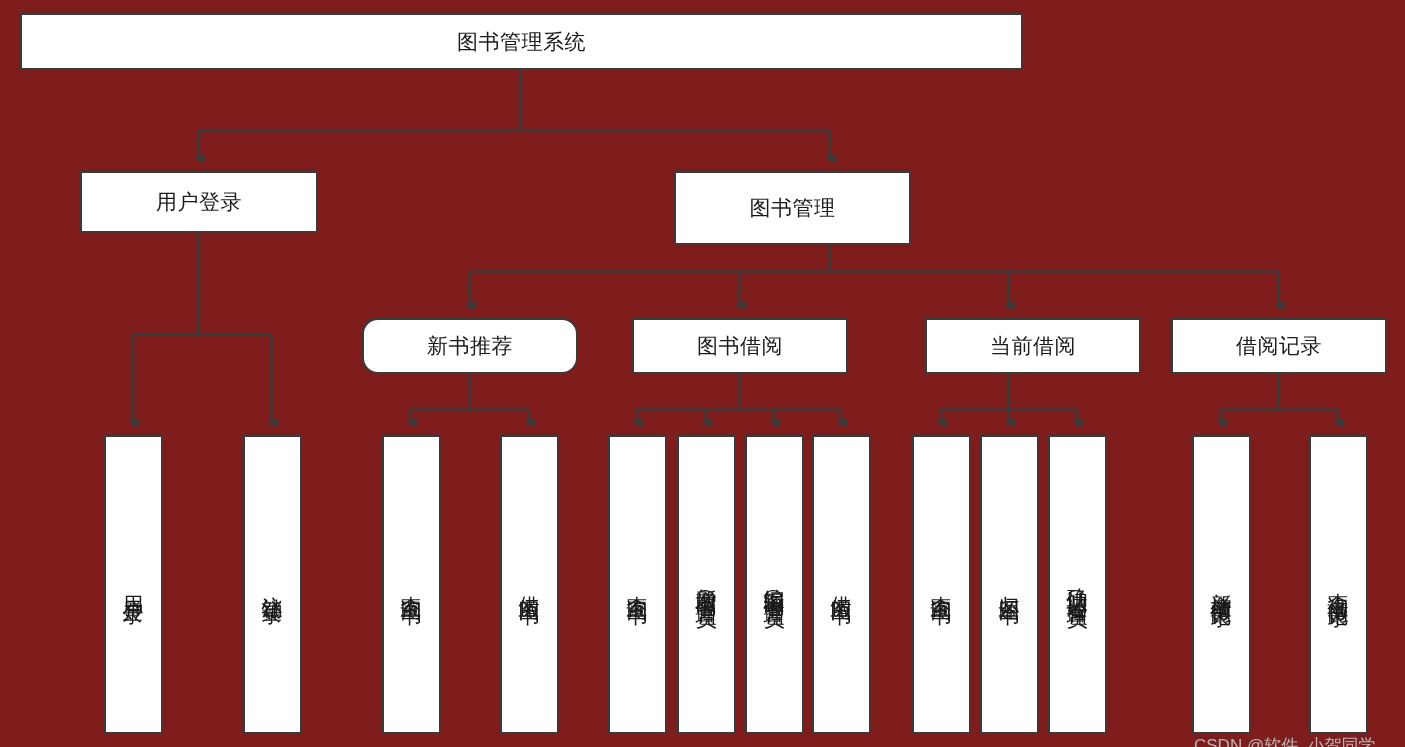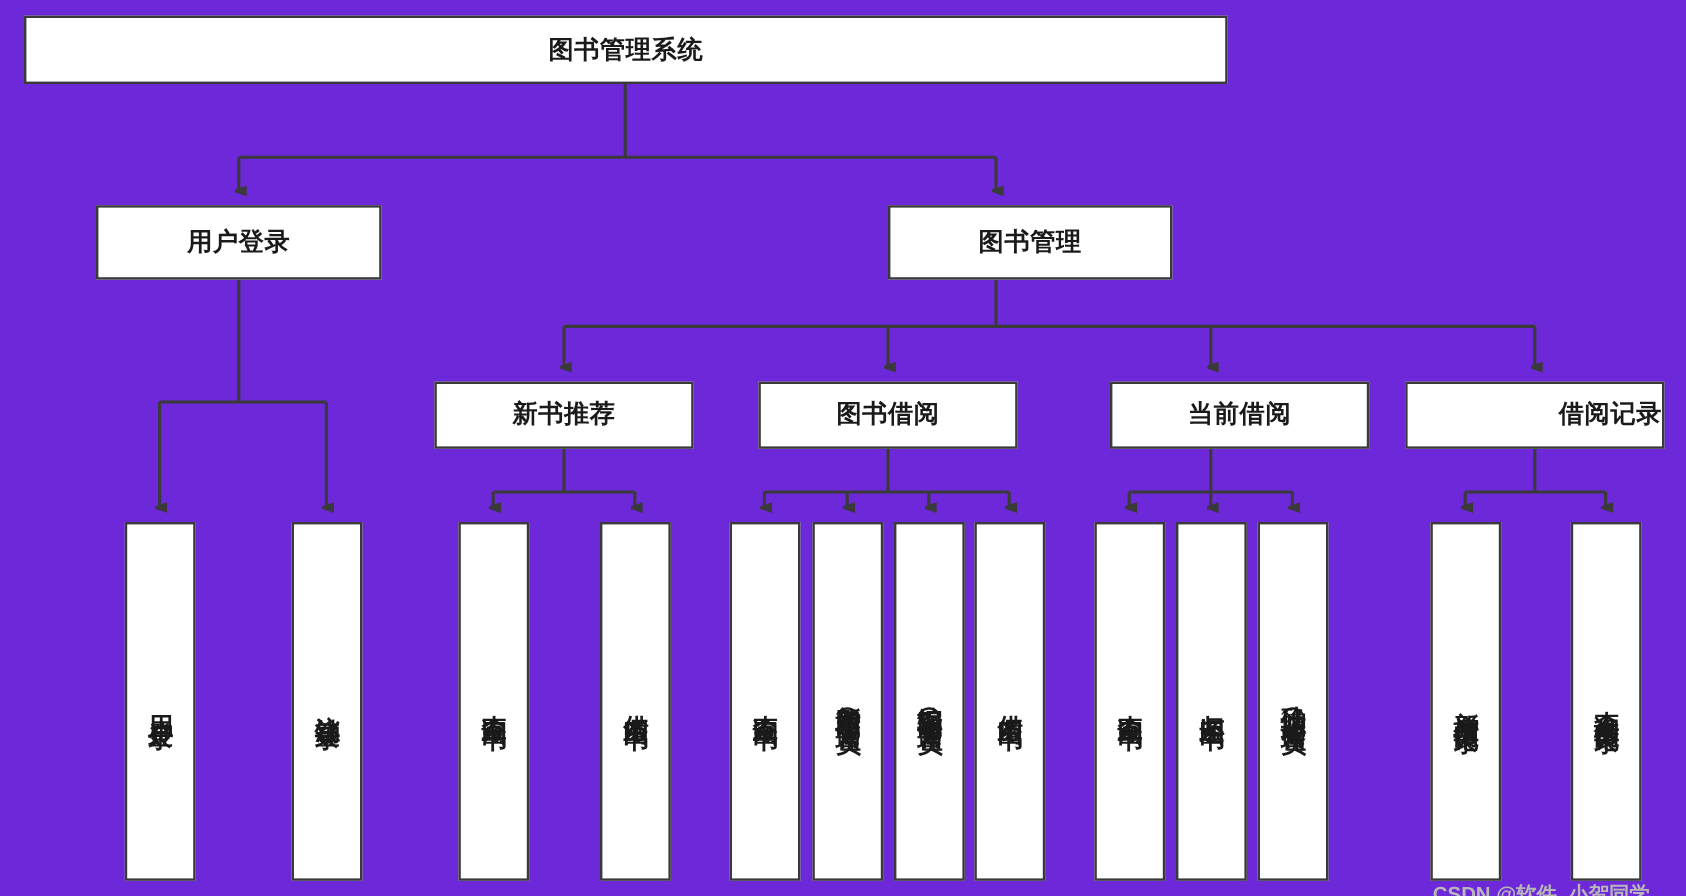--- a/index.html
+++ b/index.html
@@ -7,23 +7,22 @@
     padding: 0;
     background: #ffffff;
   }
   body {
     font-family: "Liberation Sans", "DejaVu Sans", sans-serif;
   }
   #canvas {
     position: relative;
     width: 1405px;
     height: 747px;
-    background: #6d28d9;
+    background: #7f1d1d;
     overflow: hidden;
-    font-weight: bold;
   }
   svg.wires {
     position: absolute;
     left: 0;
     top: 0;
     width: 1405px;
     height: 747px;
   }
   .node {
     position: absolute;
@@ -116,34 +115,34 @@
     </g>
   </svg>
 
   <div class="node node-h" style="left:20px; top:13px; width:1003px; height:57px;">
     <span class="label">图书管理系统</span>
   </div>
 
   <div class="node node-h" style="left:80px; top:171px; width:238px; height:62px;">
     <span class="label">用户登录</span>
   </div>
-  <div class="node node-h" style="left:740px; top:171px; width:237px; height:62px;">
+  <div class="node node-h" style="left:674px; top:171px; width:237px; height:74px;">
     <span class="label">图书管理</span>
   </div>
 
-  <div class="node node-h" style="left:362px; top:318px; width:216px; height:56px;">
+  <div class="node node-h" style="left:362px; top:318px; width:216px; height:56px;border-radius:16px;">
     <span class="label">新书推荐</span>
   </div>
   <div class="node node-h" style="left:632px; top:318px; width:216px; height:56px;">
     <span class="label">图书借阅</span>
   </div>
   <div class="node node-h" style="left:901px; top:318px; width:216px; height:56px;margin-left:24px;">
     <span class="label">当前借阅</span>
   </div>
-  <div class="node node-h" style="left:1171px; top:318px; width:216px; height:56px;justify-content:flex-end;">
+  <div class="node node-h" style="left:1171px; top:318px; width:216px; height:56px;">
     <span class="label">借阅记录</span>
   </div>
 
   <div class="node node-v" style="left:104px; top:435px; width:59px; height:299px;">
     <span class="label">用户登录</span>
   </div>
   <div class="node node-v" style="left:243px; top:435px; width:59px; height:299px;">
     <span class="label">注销登录</span>
   </div>
 

